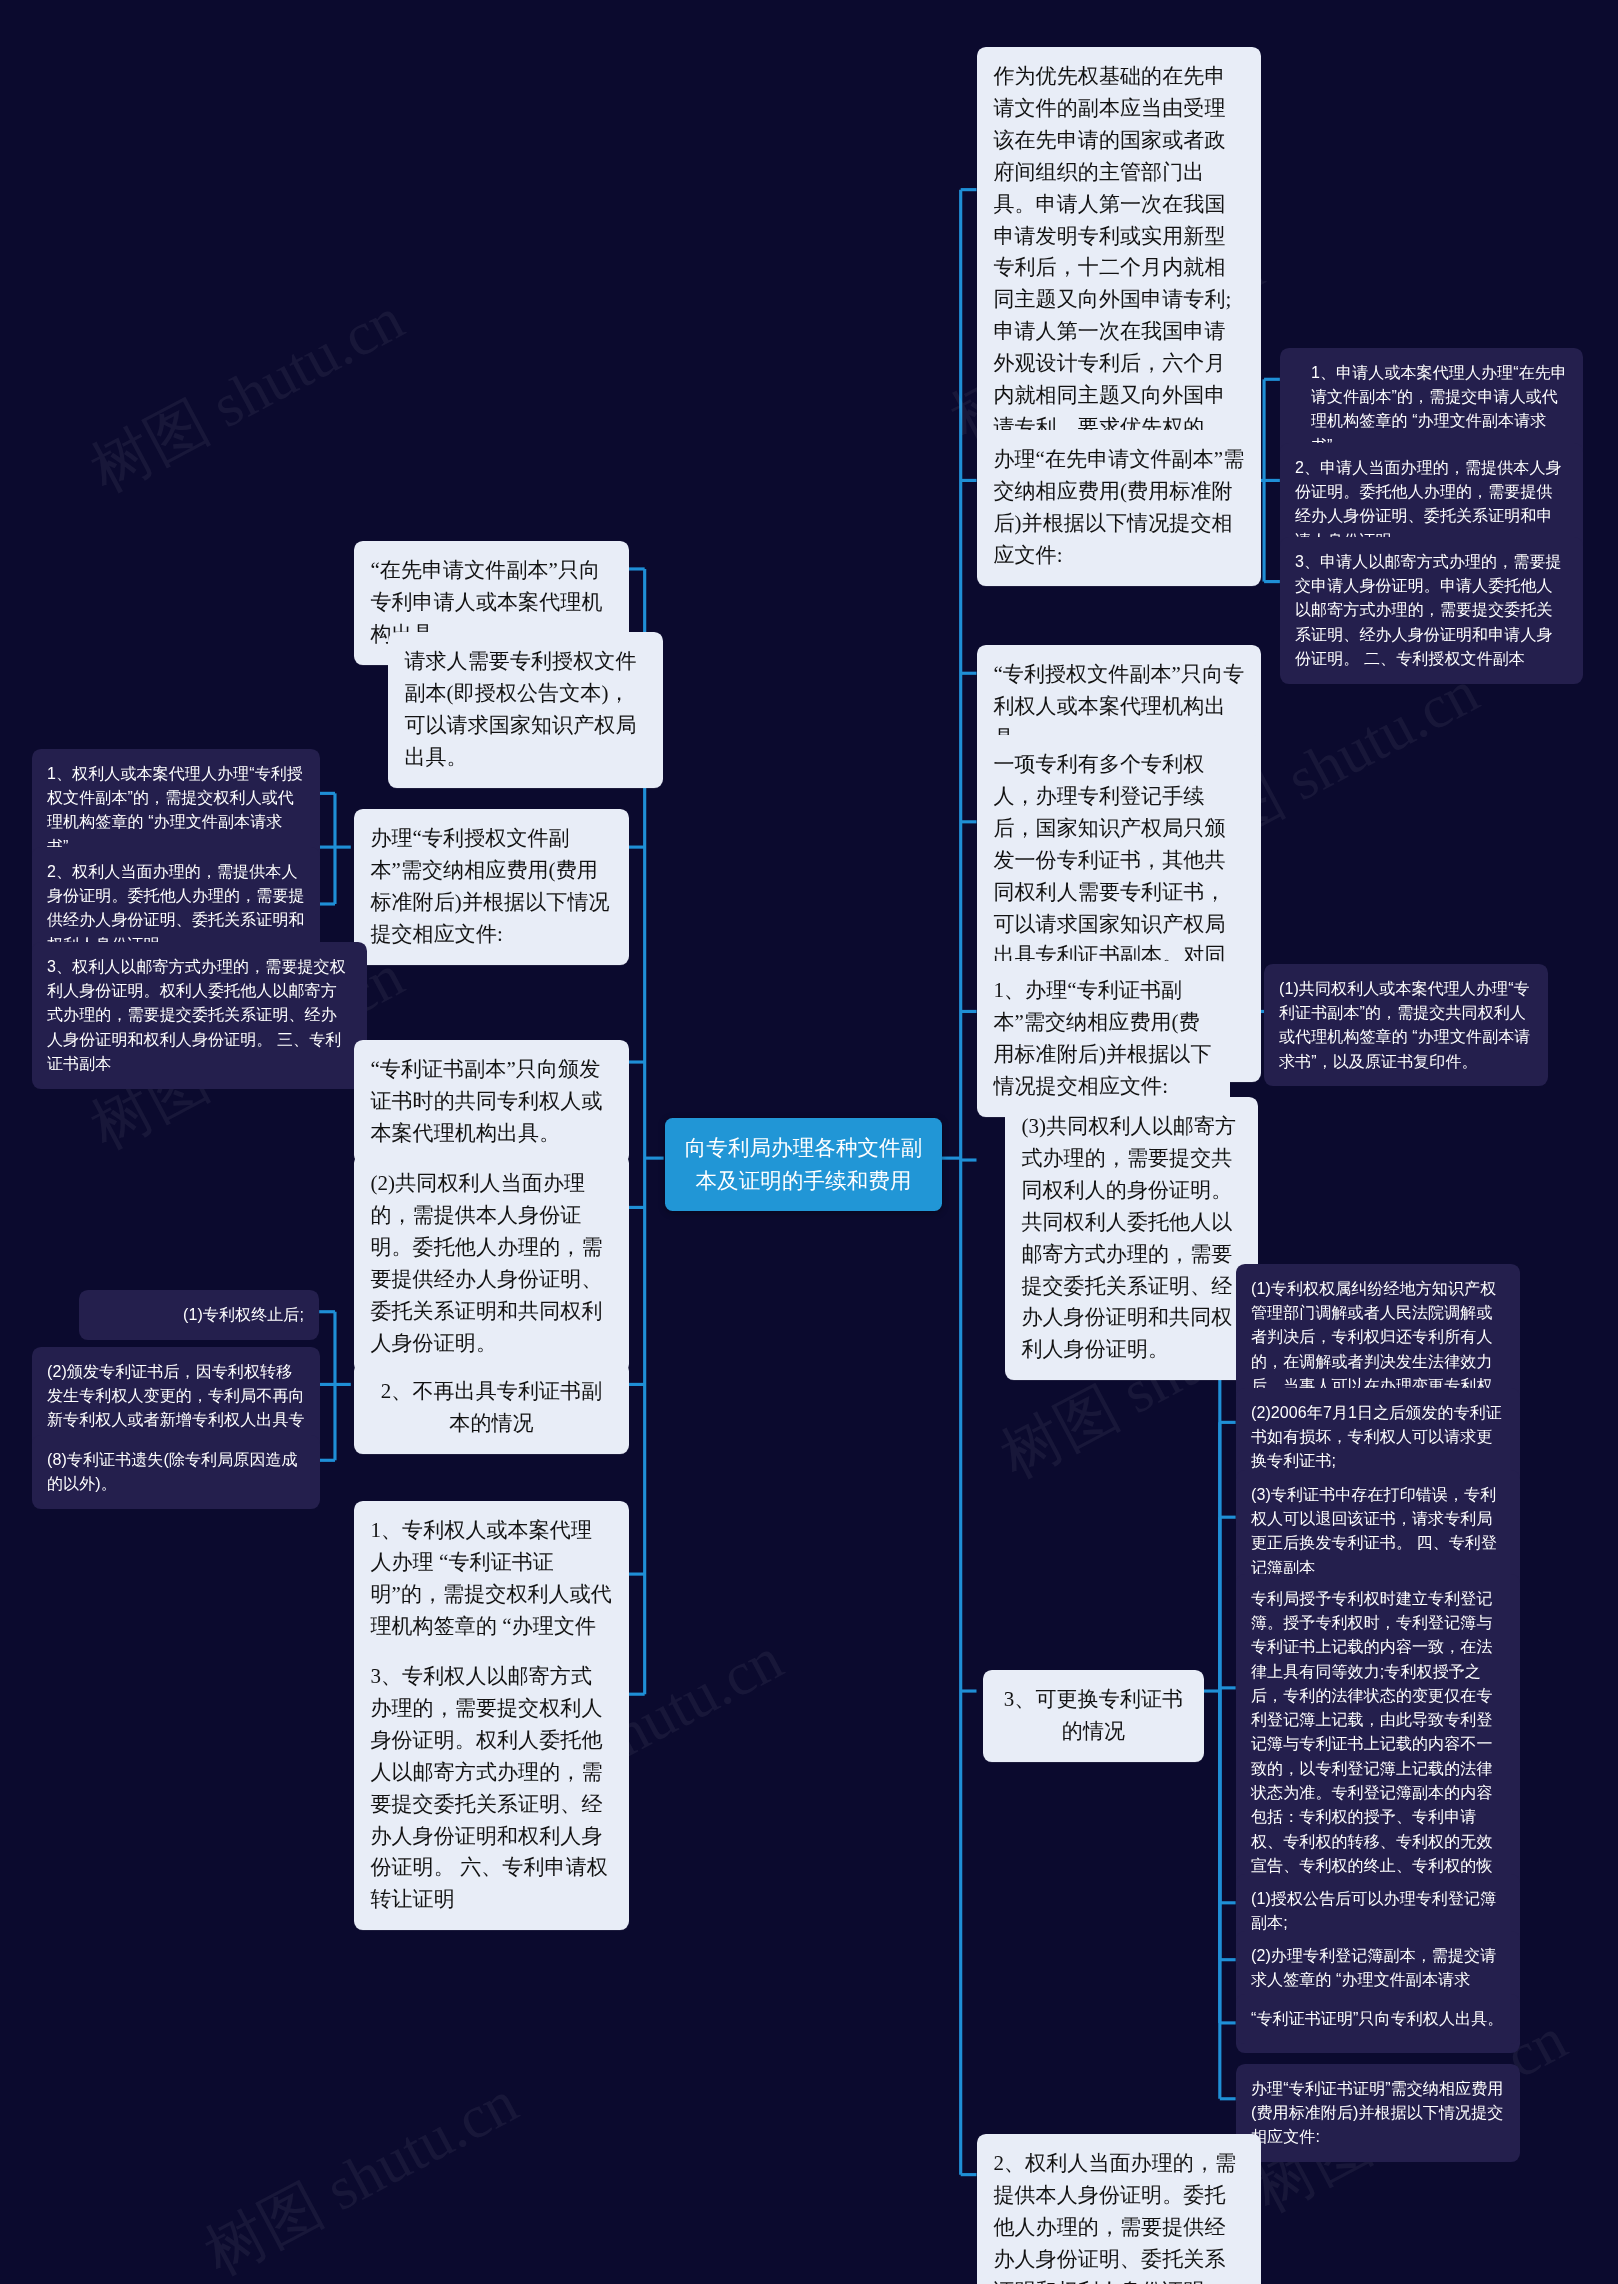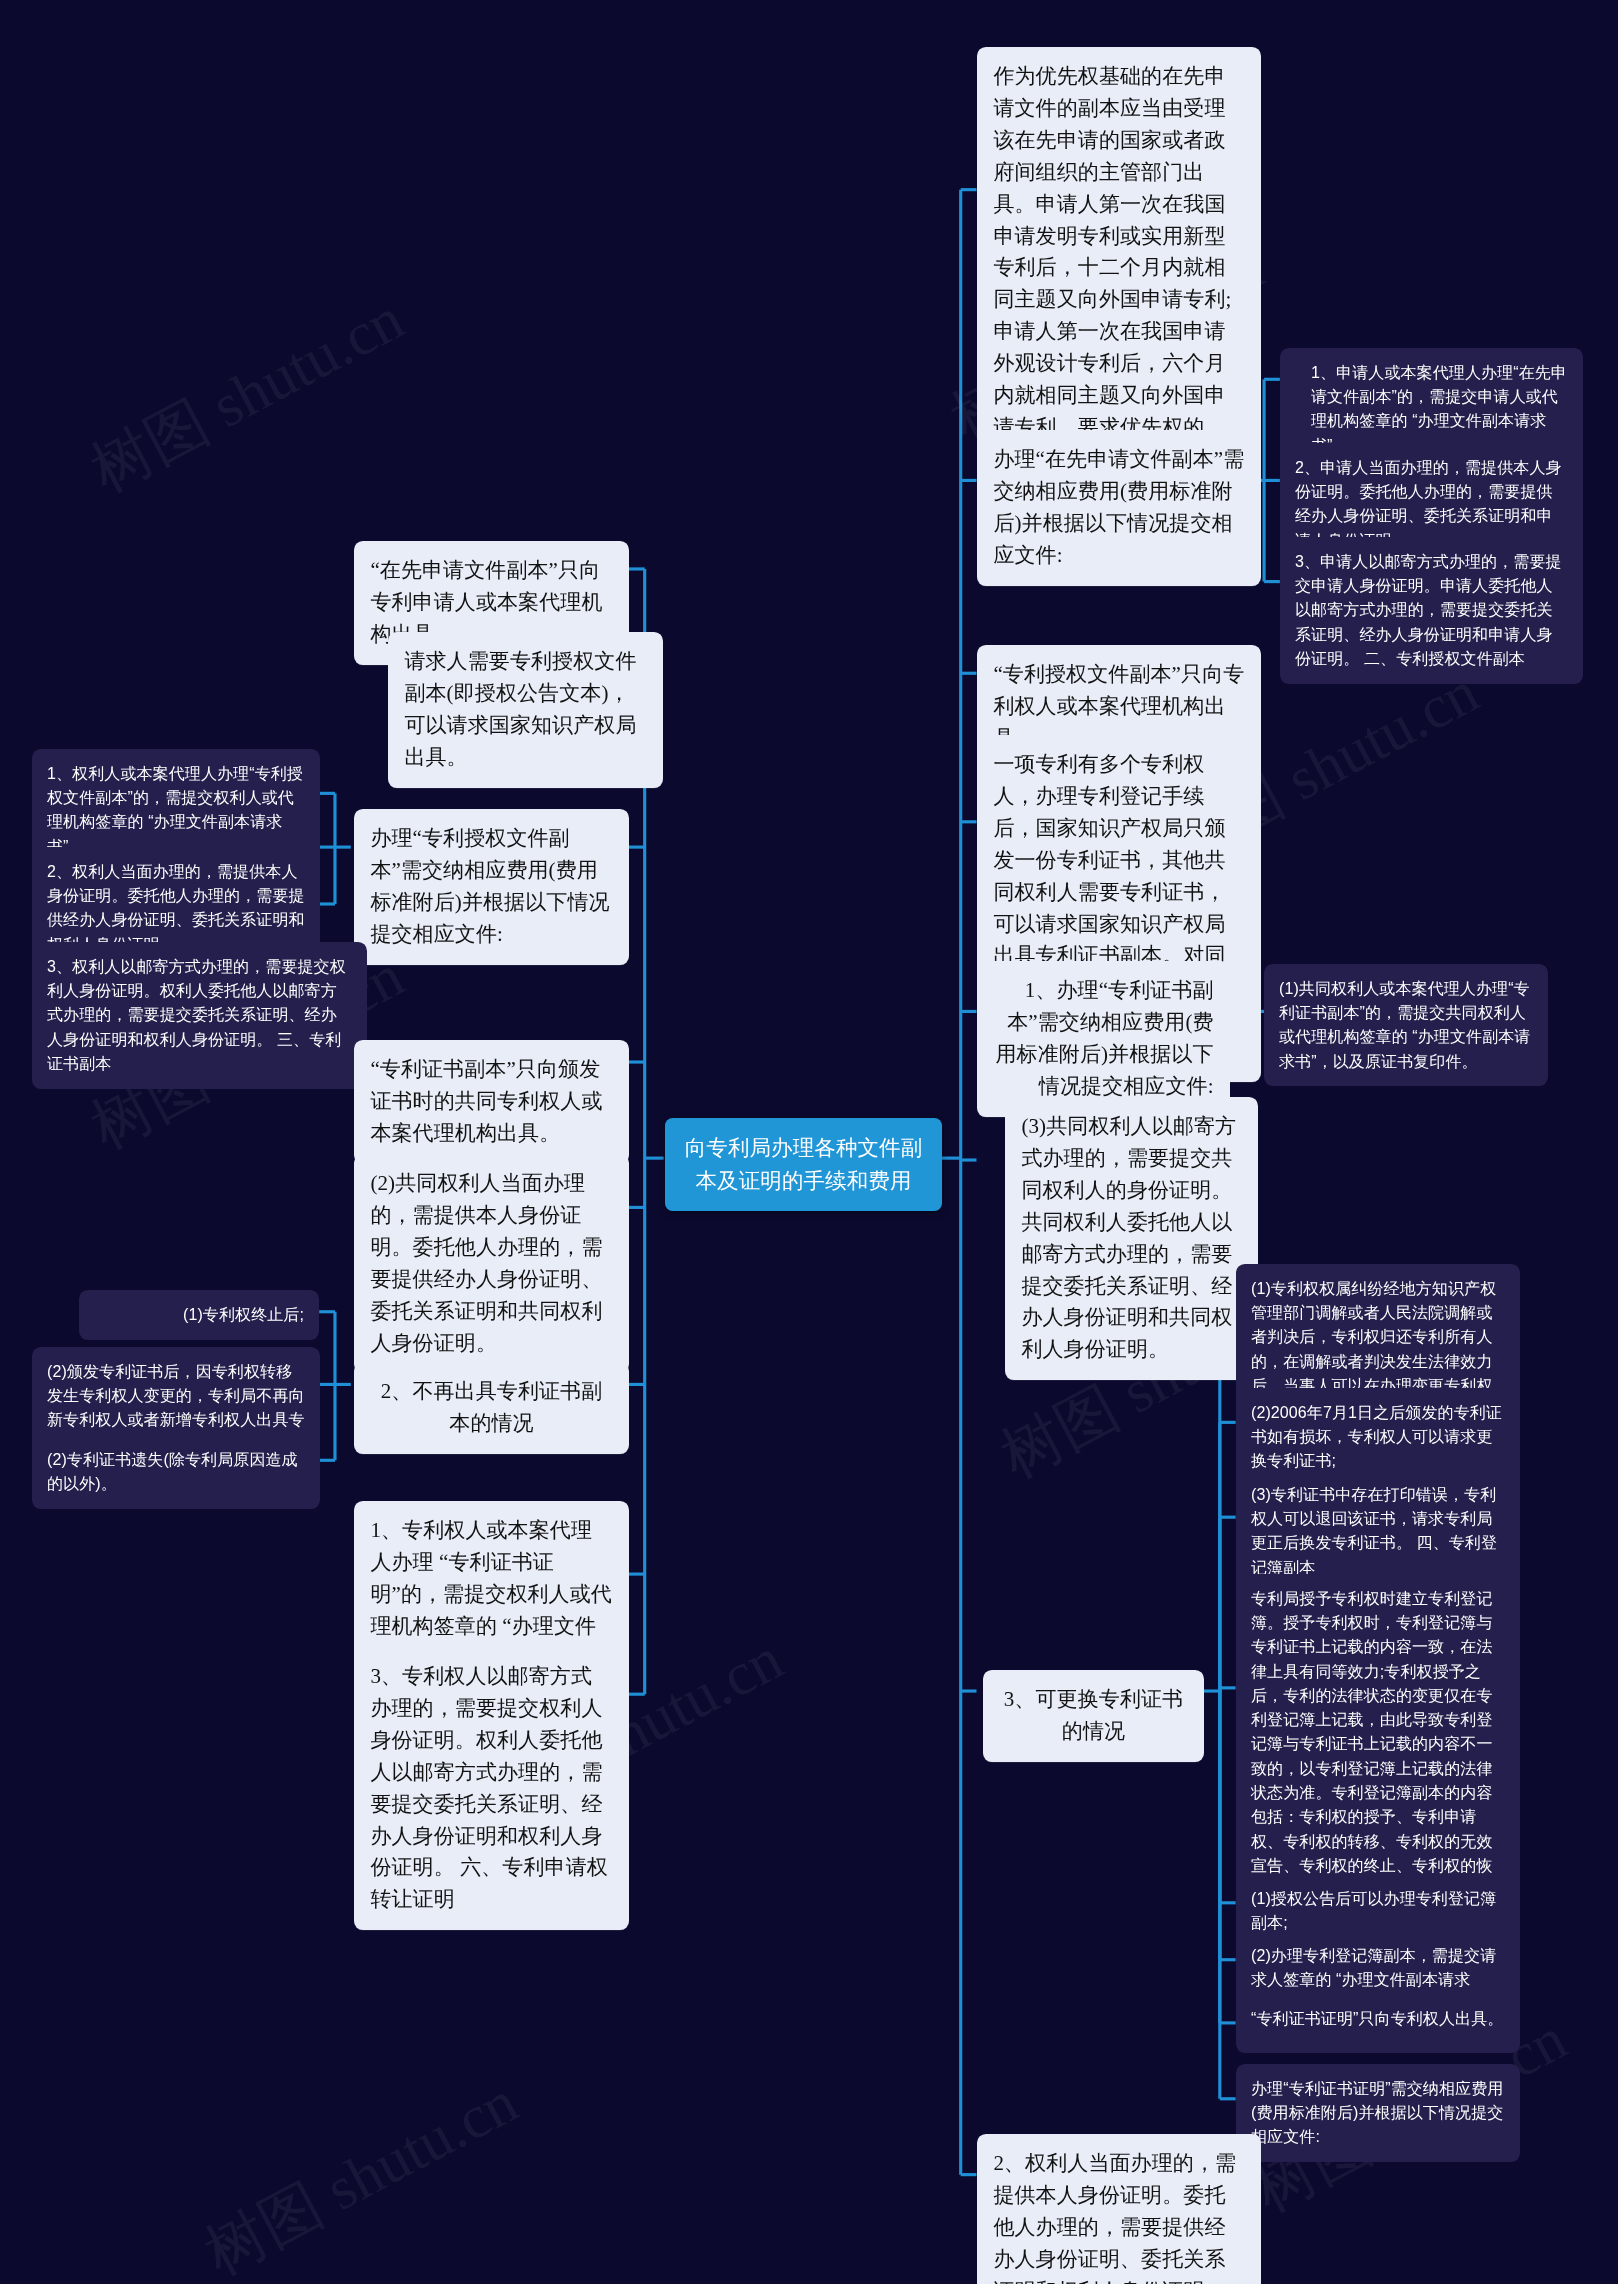--- a/index.html
+++ b/index.html
@@ -151,21 +151,21 @@
   <div class="node n-light" style="left:977px;top:430px;width:284px;">办理“在先申请文件副本”需交纳相应费用(费用标准附后)并根据以下情况提交相应文件:</div>
 
   <div class="node n-dark small" style="left:1280px;top:348px;width:303px;padding-left:31px;">1、申请人或本案代理人办理“在先申请文件副本”的，需提交申请人或代理机构签章的 “办理文件副本请求书”。</div>
   <div class="node n-dark small" style="left:1280px;top:443px;width:303px;">2、申请人当面办理的，需提供本人身份证明。委托他人办理的，需要提供经办人身份证明、委托关系证明和申请人身份证明。</div>
   <div class="node n-dark small" style="left:1280px;top:537px;width:303px;">3、申请人以邮寄方式办理的，需要提交申请人身份证明。申请人委托他人以邮寄方式办理的，需要提交委托关系证明、经办人身份证明和申请人身份证明。 二、专利授权文件副本</div>
 
   <div class="node n-light" style="left:977px;top:645px;width:284px;">“专利授权文件副本”只向专利权人或本案代理机构出具。</div>
 
   <div class="node n-light" style="left:977px;top:735px;width:284px;">一项专利有多个专利权人，办理专利登记手续后，国家知识产权局只颁发一份专利证书，其他共同权利人需要专利证书，可以请求国家知识产权局出具专利证书副本。对同一专利权出具的专利证书副本数目不能超过颁发证书时共同权利人的总数。</div>
 
-  <div class="node n-light" style="left:977px;top:961px;width:253px;text-align:right;">1、办理“专利证书副本”需交纳相应费用(费用标准附后)并根据以下情况提交相应文件:</div>
+  <div class="node n-light" style="left:977px;top:961px;width:253px;">1、办理“专利证书副本”需交纳相应费用(费用标准附后)并根据以下情况提交相应文件:</div>
 
   <div class="node n-dark small" style="left:1264px;top:964px;width:284px;">(1)共同权利人或本案代理人办理“专利证书副本”的，需提交共同权利人或代理机构签章的 “办理文件副本请求书”，以及原证书复印件。</div>
 
   <div class="node n-light" style="left:977px;top:1097px;width:253px;margin-left:28px;">(3)共同权利人以邮寄方式办理的，需要提交共同权利人的身份证明。共同权利人委托他人以邮寄方式办理的，需要提交委托关系证明、经办人身份证明和共同权利人身份证明。</div>
 
   <div class="node n-light" style="left:983px;top:1670px;width:221px;text-align:center;">3、可更换专利证书的情况</div>
 
   <div class="node n-dark small" style="left:1236px;top:1264px;width:284px;">(1)专利权权属纠纷经地方知识产权管理部门调解或者人民法院调解或者判决后，专利权归还专利所有人的，在调解或者判决发生法律效力后，当事人可以在办理变更专利权人手续合格后，请求专利局更换专利证书;</div>
   <div class="node n-dark small" style="left:1236px;top:1388px;width:284px;">(2)2006年7月1日之后颁发的专利证书如有损坏，专利权人可以请求更换专利证书;</div>
   <div class="node n-dark small" style="left:1236px;top:1470px;width:284px;">(3)专利证书中存在打印错误，专利权人可以退回该证书，请求专利局更正后换发专利证书。 四、专利登记簿副本</div>
@@ -191,20 +191,20 @@
   <div class="node n-dark small" style="left:32px;top:942px;width:335px;">3、权利人以邮寄方式办理的，需要提交权利人身份证明。权利人委托他人以邮寄方式办理的，需要提交委托关系证明、经办人身份证明和权利人身份证明。 三、专利证书副本</div>
 
   <div class="node n-light" style="left:354px;top:1040px;width:275px;">“专利证书副本”只向颁发证书时的共同专利权人或本案代理机构出具。</div>
 
   <div class="node n-light" style="left:354px;top:1154px;width:275px;">(2)共同权利人当面办理的，需提供本人身份证明。委托他人办理的，需要提供经办人身份证明、委托关系证明和共同权利人身份证明。</div>
 
   <div class="node n-light" style="left:354px;top:1362px;width:275px;text-align:center;">2、不再出具专利证书副本的情况</div>
 
   <div class="node n-dark small" style="left:79px;top:1290px;width:240px;text-align:right;">(1)专利权终止后;</div>
   <div class="node n-dark small" style="left:32px;top:1347px;width:288px;">(2)颁发专利证书后，因专利权转移发生专利权人变更的，专利局不再向新专利权人或者新增专利权人出具专利证书副本;</div>
-  <div class="node n-dark small" style="left:32px;top:1435px;width:288px;">(2)专利证书遗失(除专利局原因造成的以外)。</div>
+  <div class="node n-dark small" style="left:32px;top:1435px;width:288px;">(8)专利证书遗失(除专利局原因造成的以外)。</div>
 
   <div class="node n-light" style="left:354px;top:1501px;width:275px;">1、专利权人或本案代理人办理 “专利证书证明”的，需提交权利人或代理机构签章的 “办理文件副本请求书”。</div>
 
   <div class="node n-light" style="left:354px;top:1647px;width:275px;">3、专利权人以邮寄方式办理的，需要提交权利人身份证明。权利人委托他人以邮寄方式办理的，需要提交委托关系证明、经办人身份证明和权利人身份证明。 六、专利申请权转让证明</div>
 
 </div>
 
 
 </body></html>

